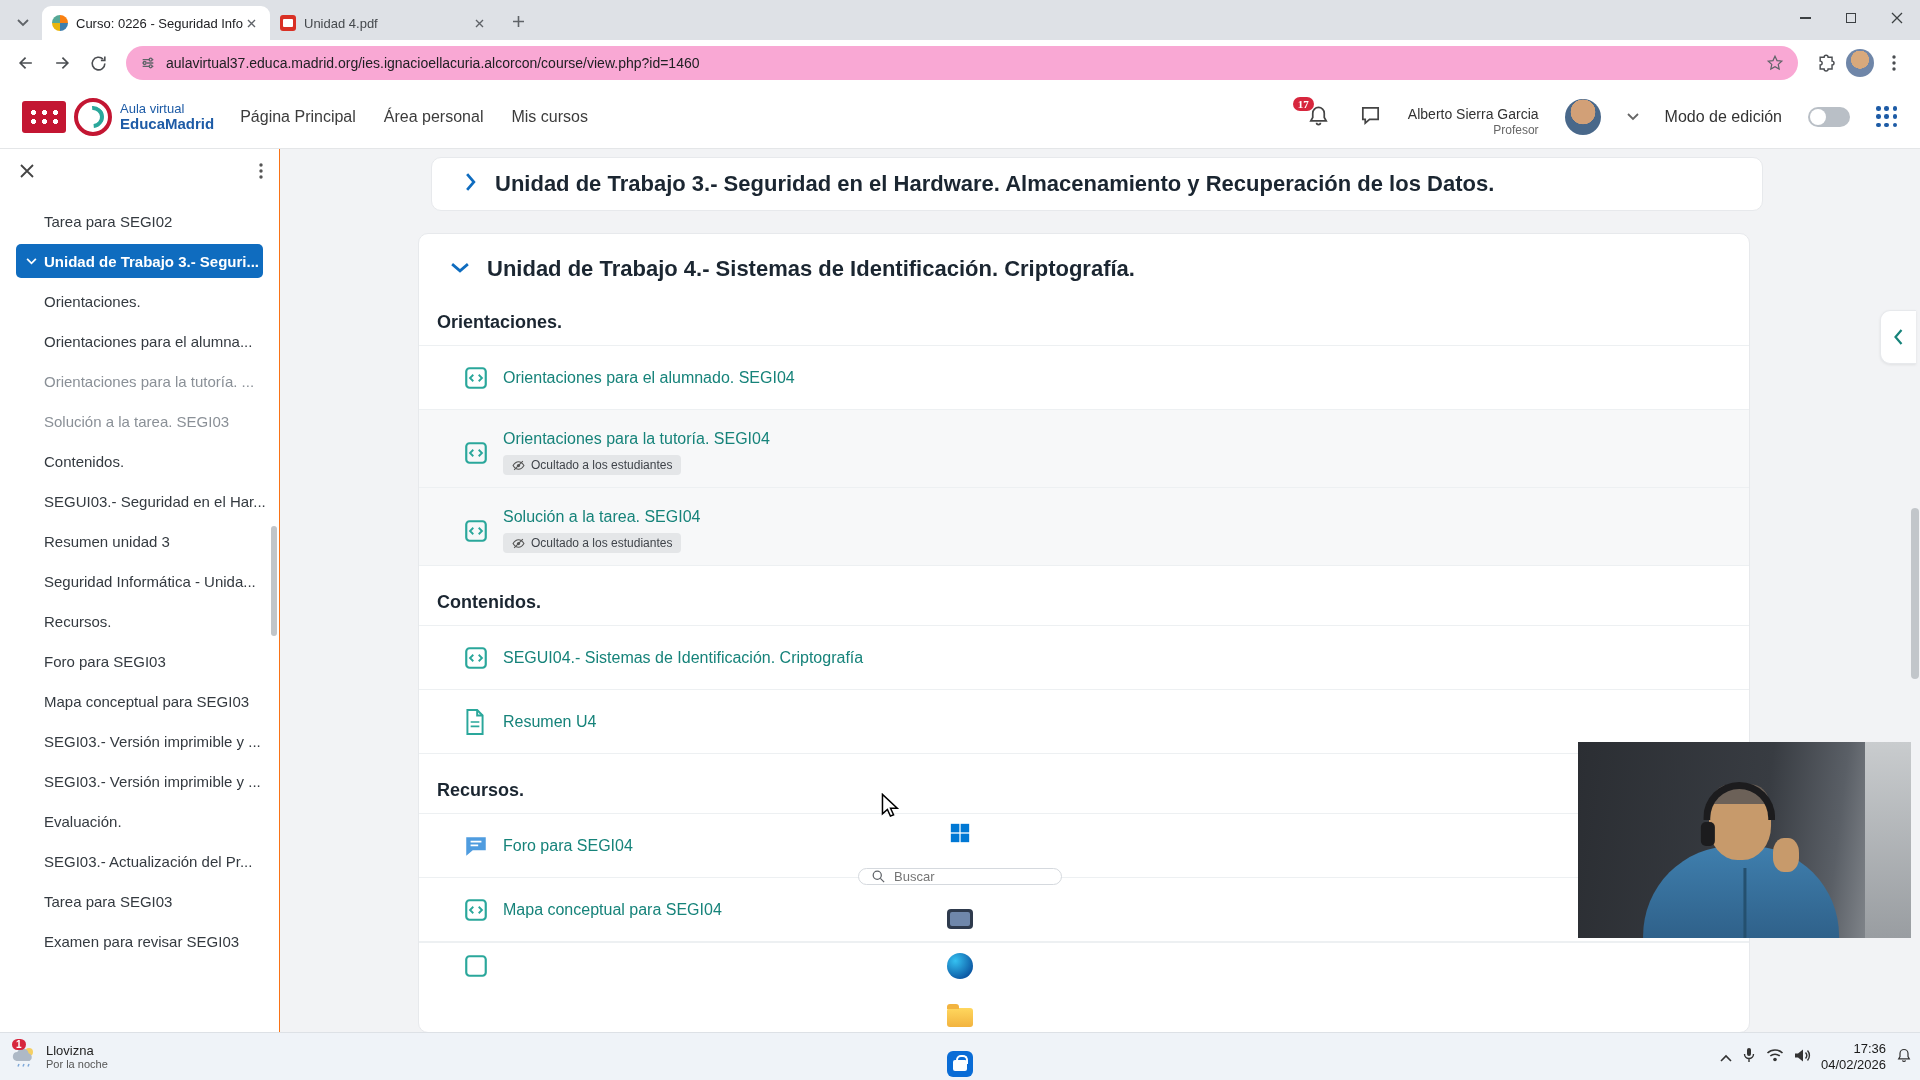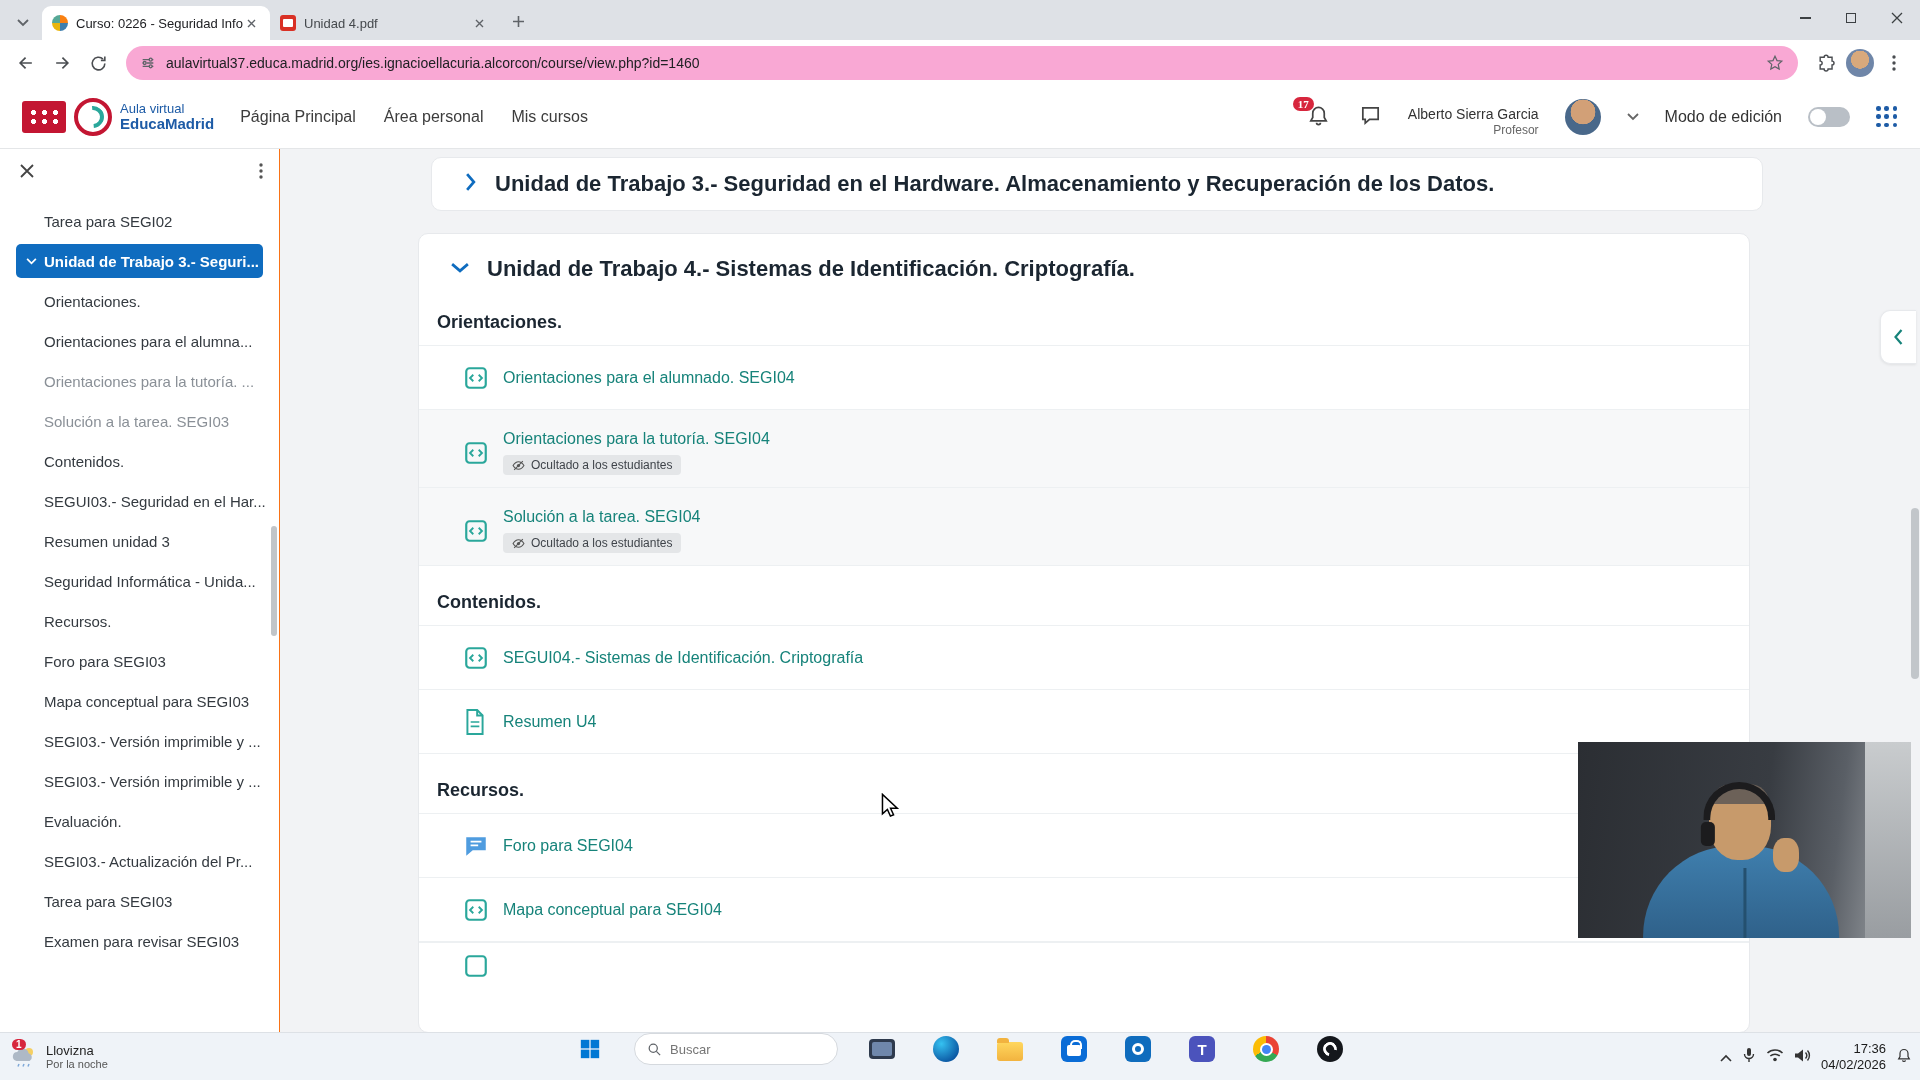--- a/index.html
+++ b/index.html
@@ -96,21 +96,21 @@
   .wc-cup { position:absolute; left:50%; transform:translateX(-58%) translateX(-36px); bottom:92px; width:14px; height:24px; background:#1c1c1e; border-radius:5px; }
   .wc-hand { position:absolute; left:50%; transform:translateX(28px); bottom:66px; width:26px; height:34px; background:#c79a6b; border-radius:42%; }
 
   
   .taskbar { position:absolute; top:1032px; left:0; width:1920px; height:48px; background:#eff3f8; border-top:1px solid #dde1e6; }
   .weather { position:absolute; left:10px; top:0; height:48px; display:flex; align-items:center; gap:8px; }
   .wbadge { position:absolute; left:2px; top:6px; background:#d7263d; color:#fff; font-size:10px; font-weight:bold; border-radius:7px; padding:0 4px; z-index:2; }
   .wtxt { line-height:1.2; }
   .wl1 { font-size:13px; color:#1f1f1f; }
   .wl2 { font-size:11px; color:#555; }
-  .tb-center { position:absolute; left:0; top:0; width:100%; height:32px; display:flex; align-items:center; justify-content:center; gap:24px; }
+  .tb-center { position:absolute; left:0; top:0; width:100%; height:32px; display:flex; align-items:center; justify-content:center; gap:24px;flex-direction:column; }
   .tb-btn { width:40px; height:40px; border-radius:6px; display:flex; align-items:center; justify-content:center; }
   .searchpill { width:204px; height:32px; background:#fff; border:1px solid #d5d9de; border-radius:16px; display:flex; align-items:center; padding:0 12px; gap:8px; }
   .searchpill input { border:none; outline:none; background:transparent; font-size:13px; color:#444; width:140px; font-family:"Liberation Sans", sans-serif; }
   .ai { border-radius:6px; }
   .ai-monitor { width:26px; height:20px; background:#2e3a4d; border-radius:4px; position:relative; }
   .ai-monitor::after { content:""; position:absolute; inset:3px; background:#6f87ab; border-radius:2px; }
   .ai-edge { width:26px; height:26px; border-radius:50%; background:radial-gradient(circle at 32% 30%, #35c1f1, #0c59a4 75%); }
   .ai-folder { width:26px; height:19px; background:linear-gradient(#ffd75e,#f2b33f); border-radius:3px; position:relative; margin-top:5px; }
   .ai-folder::before { content:""; position:absolute; top:-4px; left:0; width:12px; height:5px; background:#f2b33f; border-radius:3px 3px 0 0; }
   .ai-store { width:26px; height:26px; background:#0a6cd6; border-radius:6px; position:relative; }

